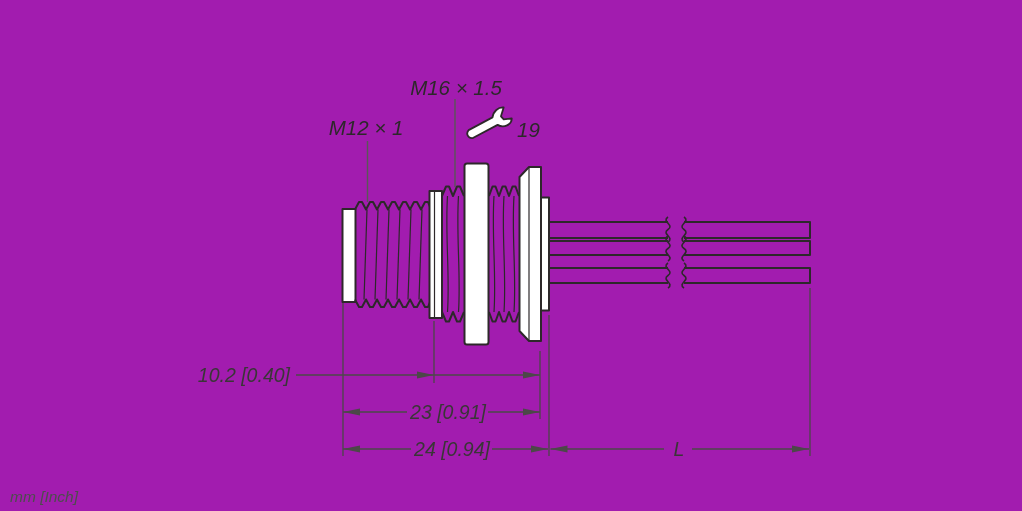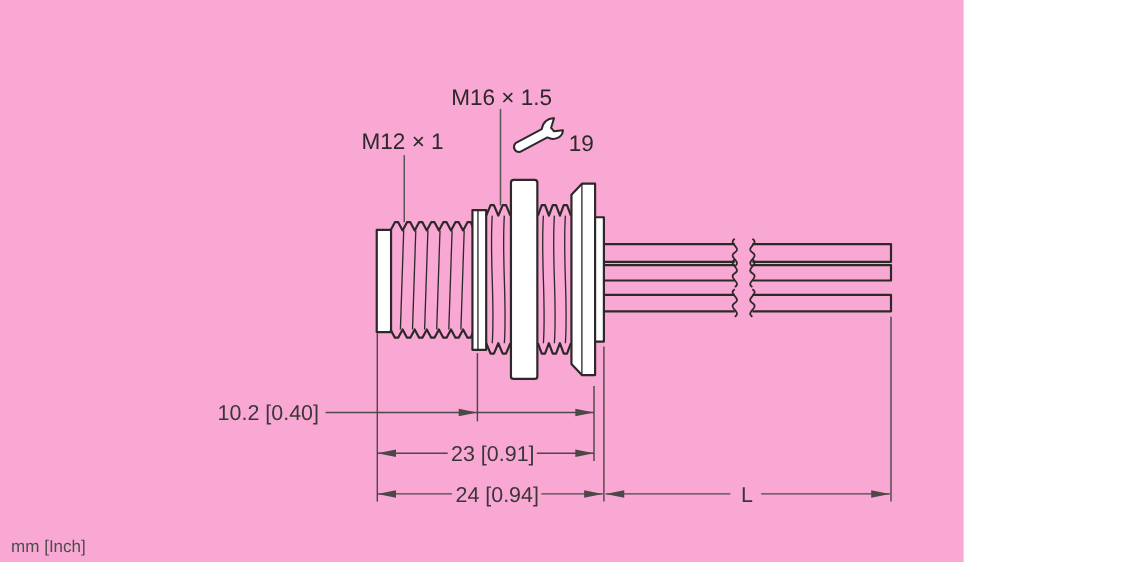--- a/index.html
+++ b/index.html
@@ -1,21 +1,22 @@
 <!DOCTYPE html>
 <html><head>
 <meta charset="utf-8">
 <style>
   html,body{margin:0;padding:0;background:#ffffff;}
   .stage{
     position:relative;
-    width:876px;height:511px;
-    background:#f9a8d4;
+    width:1022px;height:511px;
+    background:#a21caf;
     overflow:hidden;
     font-family:"Liberation Sans", sans-serif;
+    font-style:italic;
   }
   svg{display:block;}
   .label-text{
     font-family:"Liberation Sans", sans-serif;
     font-size:20.5px;
     fill:#2d282a;
   }
   .dim-text{
     font-family:"Liberation Sans", sans-serif;
     font-size:19.5px;

